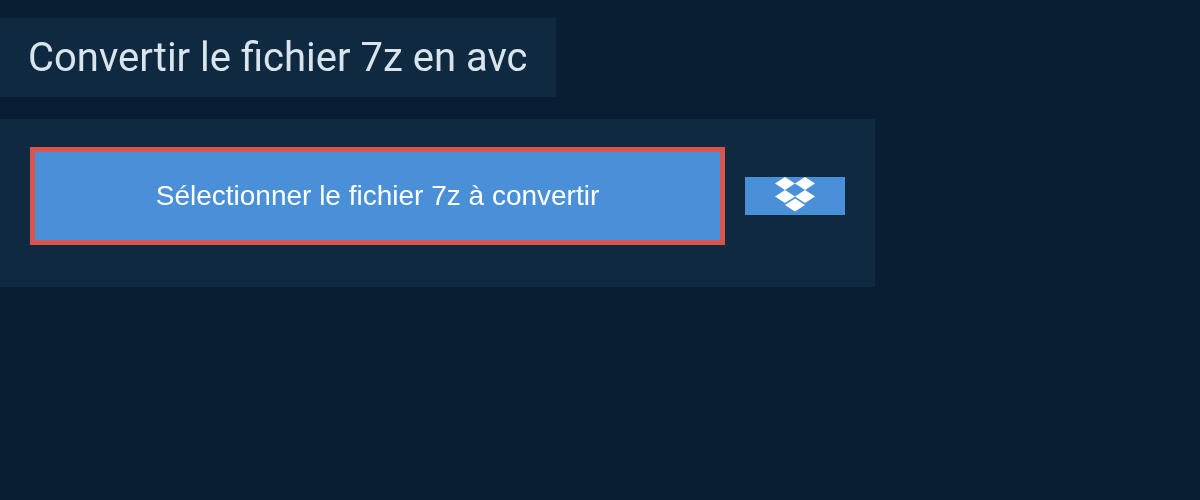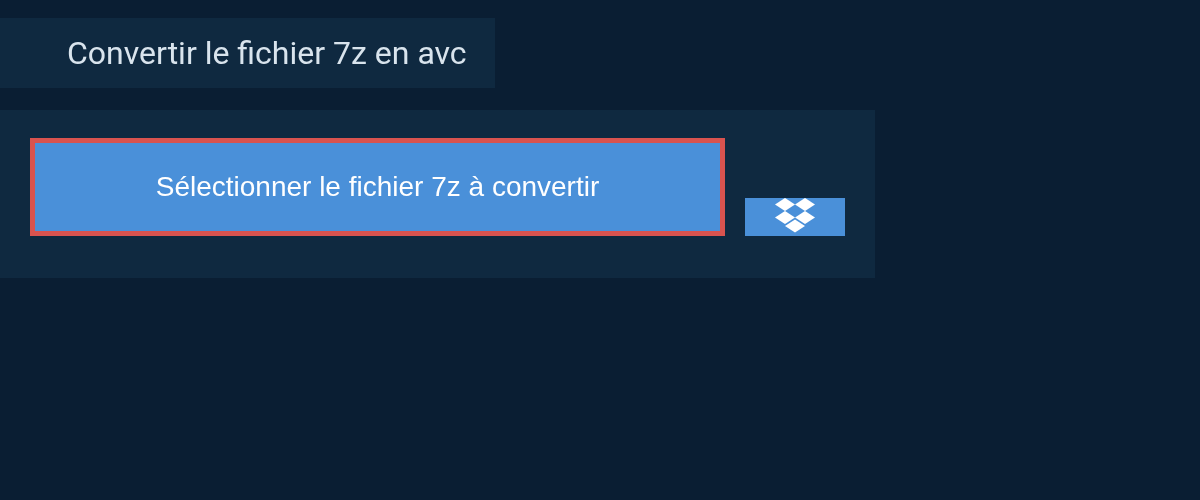--- a/index.html
+++ b/index.html
@@ -16,34 +16,33 @@
     }
     .header-bar {
       background-color: #0f2940;
       padding: 16px 28px;
       display: inline-block;
       margin-top: 18px;
       margin-left: 0;
     }
     .header-title {
       color: #d9e4ed;
-      font-size: 32px;
+      font-size: 40px;
       font-weight: 400;
-      margin-left: 39px;
     }
     .upload-panel {
       background-color: #0f2940;
       margin-top: 22px;
       padding: 28px 30px 42px 30px;
       width: 875px;
     }
     .button-row {
       display: flex;
       gap: 20px;
-      align-items: flex-end;
+      align-items: center;
     }
     .select-file-button {
       background-color: #4a90d9;
       border: 5px solid #d9534f;
       color: #ffffff;
       font-size: 28px;
       font-weight: 400;
       padding: 28px 40px;
       cursor: pointer;
       flex: 1;

